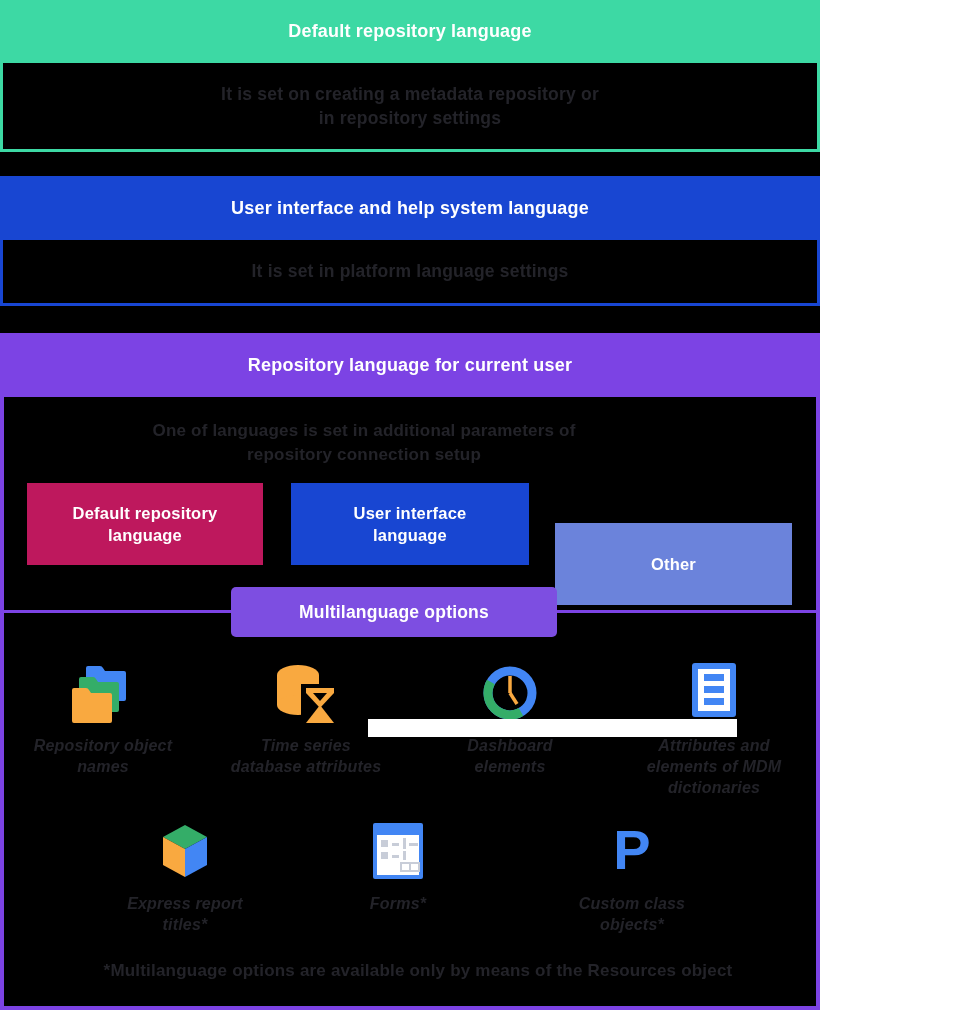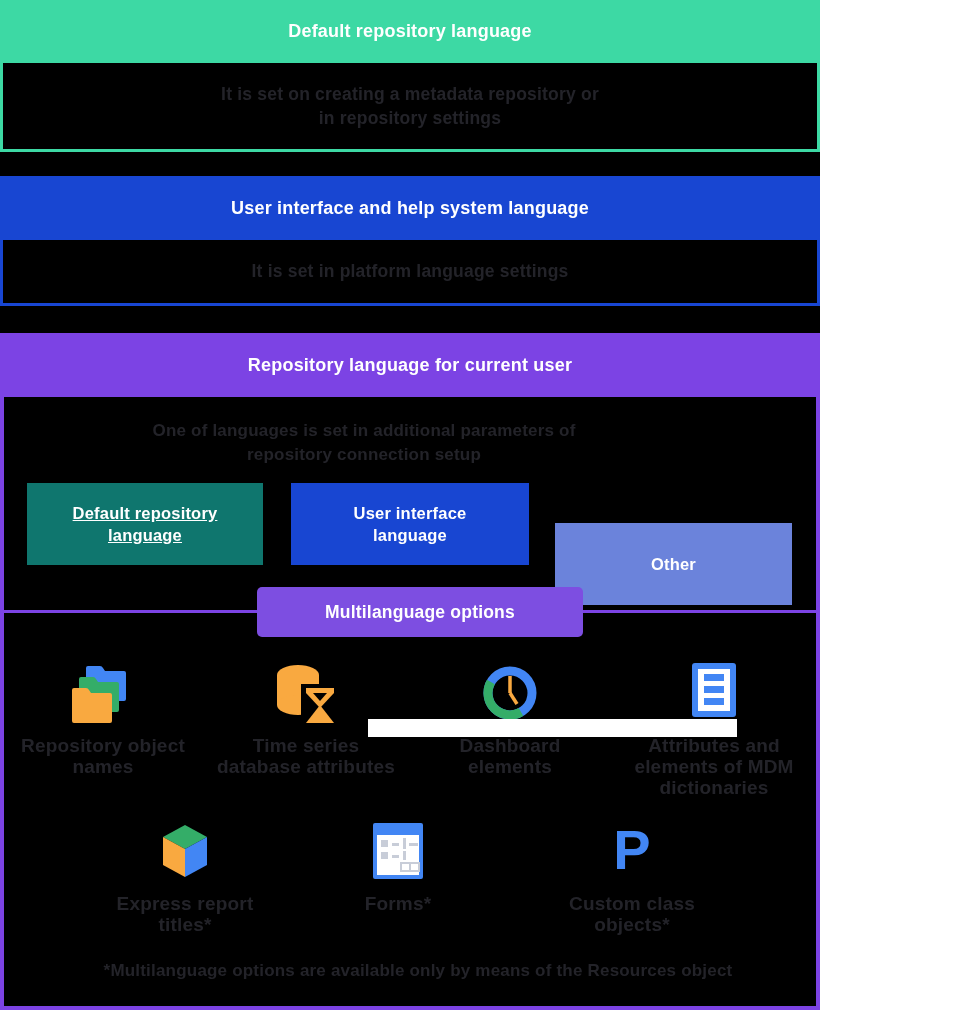--- a/index.html
+++ b/index.html
@@ -32,33 +32,33 @@
           font-size:17px; line-height:24px; }
 
   .opt { position:absolute; top:86px; height:82px; display:flex; align-items:center; justify-content:center;
          text-align:center; color:#ffffff; font-size:16.5px; font-weight:700; line-height:22px; }
   .opt1 { left:23px;  width:236px; }
   .opt2 { left:287px; width:238px; }
   .opt3 { left:551px; width:237px;margin-top:40px; }
 
   .hline { position:absolute; top:213px; left:0; width:812px; height:3px; z-index:1; }
 
-  .ml-btn { position:absolute; top:190px; left:253px; width:326px; height:50px; z-index:2;
+  .ml-btn { position:absolute; top:190px; left:227px; width:326px; height:50px; z-index:2;
             border-radius:5px; display:flex; align-items:center; justify-content:center;
             color:#ffffff; font-size:17.5px; font-weight:700; }
 
   .feat { position:absolute; display:flex; flex-direction:column; align-items:center; text-align:center; }
   .row1 { top:266px; width:200px; }
   .row2 { top:426px; width:220px; }
   .f10 { left:-1px; } .f11 { left:202px; } .f12 { left:406px; } .f13 { left:610px; }
   .f20 { left:71px; } .f21 { left:284px; } .f22 { left:518px; }
 
   .icon-box { height:62px; display:flex; align-items:flex-start; justify-content:center; }
   .row2 .icon-box { height:58px; }
-  .feat-label { margin-top:10px; font-size:19px; font-weight:700; line-height:21px; color:#232329; }
+  .feat-label { margin-top:10px; font-size:16px; font-weight:700; line-height:21px; color:#232329;font-style:italic; }
   .row2 .feat-label { margin-top:12px; }
 
   .white-bar { position:absolute; left:364px; top:322px; width:369px; height:18px; background:#ffffff; z-index:5; }
 
   .p-glyph { font-size:56px; line-height:54px; font-weight:700; color:#4286f4; }
 
   .footnote { position:absolute; top:564px; left:0; width:812px; text-align:center;
               font-size:17px; font-weight:700; color:#232329;margin-left:8px; }
 </style>
 </head>
@@ -78,21 +78,21 @@
       <div class="bdy ml" style="border-color: rgb(24, 70, 210);">It is set in platform language settings</div>
     </section>
 
     <section class="card c3">
       <div class="hdr" style="background-color: rgb(124, 67, 228);">Repository language for current user</div>
       <div class="bdy3" style="border-color: rgb(124, 67, 228);">
 
         <div class="para ml">One of languages is set in additional parameters of
 repository connection setup</div>
 
-        <div class="opt opt1 ml" style="background-color: #0f766e; text-decoration: underline;">Default repository
+        <div class="opt opt1 ml" style="background-color: #be185d;">Default repository
 language</div>
         <div class="opt opt2 ml" style="background-color: rgb(24, 70, 210);">User interface
 language</div>
         <div class="opt opt3 ml" style="background-color: rgb(107, 131, 219);">Other</div>
 
         <div class="hline" style="background-color: rgb(124, 67, 228);"></div>
         <div class="ml-btn" style="background-color: rgb(125, 78, 225);">Multilanguage options</div>
 
         <div class="feat row1 f10">
           <div class="icon-box">

